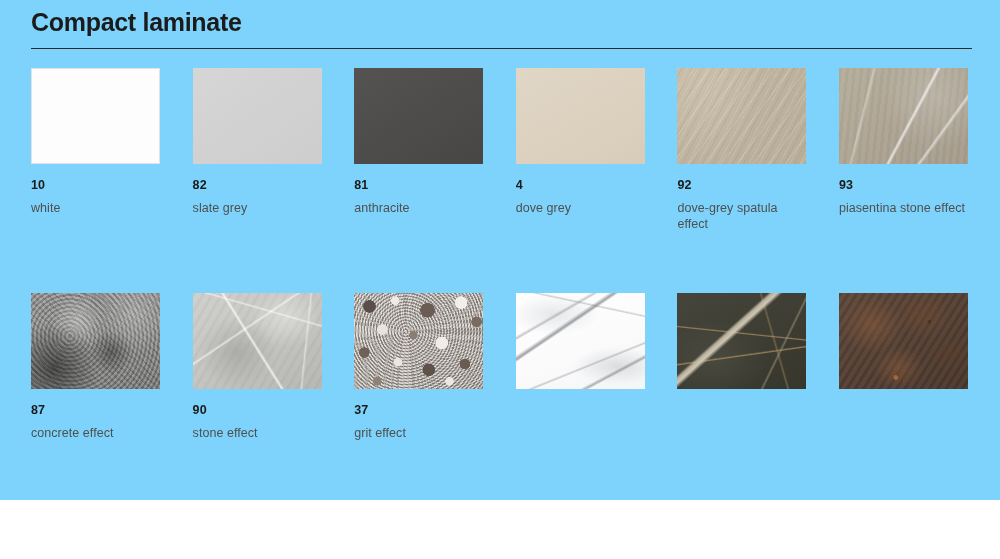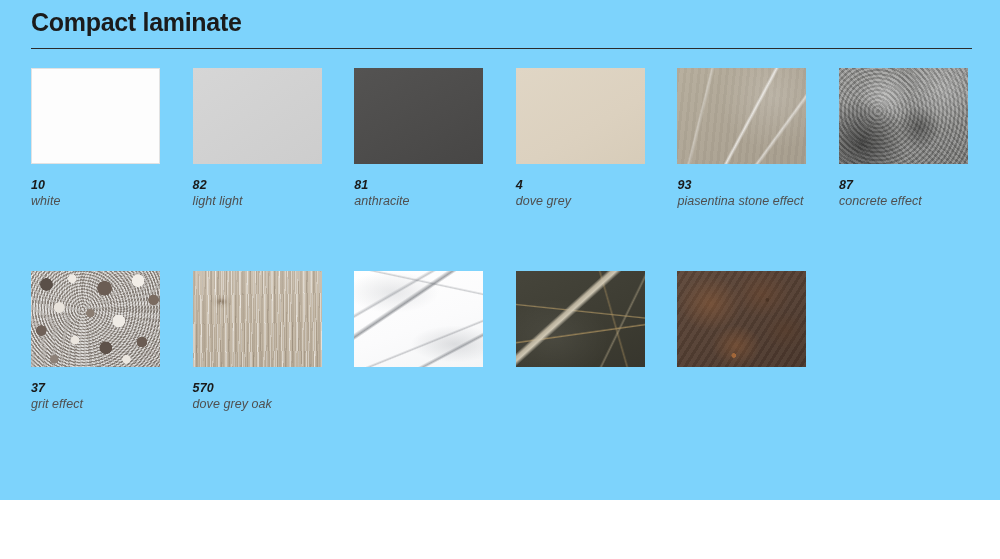--- a/index.html
+++ b/index.html
@@ -49,21 +49,21 @@
     position: absolute;
     left: 31px;
     top: 68px;
     width: 948px;
     display: grid;
     grid-template-columns: repeat(6, 129px);
     column-gap: 32.6px;
     row-gap: 61px;
   }
 
-  .cell { width: 129px; font-style: italic; }
+  .cell { width: 129px; }
 
   .swatch {
     width: 129px;
     height: 96px;
     position: relative;
     overflow: hidden;
     background: #efefef;
   }
 
   .swatch .tex {
@@ -74,21 +74,21 @@
   .code {
     margin-top: 14px;
     font-size: 12.5px;
     font-weight: bold;
     color: #1a1a1a;
     line-height: 15px;
     letter-spacing: 0.1px;
   }
 
   .cname {
-    margin-top: 1px;
+    margin-top: 8px;
     font-size: 12.5px;
     font-weight: normal;
     color: #4f4f4f;
     line-height: 15.5px;
     letter-spacing: 0.05px;
   }
 
   
 
   
@@ -301,66 +301,73 @@
           <div class="tex t-white"></div>
         </div>
         <div class="code">10</div>
         <div class="cname">white</div>
       </div>
       <div class="cell">
         <div class="swatch">
           <div class="tex t-lightgrey"></div>
         </div>
         <div class="code">82</div>
-        <div class="cname">light light</div>
+        <div class="cname">slate grey</div>
       </div>
       <div class="cell">
         <div class="swatch">
           <div class="tex t-anthracite"></div>
         </div>
         <div class="code">81</div>
         <div class="cname">anthracite</div>
       </div>
       <div class="cell">
         <div class="swatch">
           <div class="tex t-dovegrey"></div>
         </div>
         <div class="code">4</div>
         <div class="cname">dove grey</div>
       </div>
       <div class="cell">
         <div class="swatch">
+          <div class="tex t-spatula"></div>
+        </div>
+        <div class="code">92</div>
+        <div class="cname">dove-grey spatula effect</div>
+      </div>
+      <div class="cell">
+        <div class="swatch">
           <div class="tex t-piasentina"></div>
         </div>
         <div class="code">93</div>
         <div class="cname">piasentina stone effect</div>
       </div>
       <div class="cell">
         <div class="swatch">
           <div class="tex t-concrete"></div>
         </div>
         <div class="code">87</div>
         <div class="cname">concrete effect</div>
       </div>
       <div class="cell">
         <div class="swatch">
+          <div class="tex t-stone"></div>
+        </div>
+        <div class="code">90</div>
+        <div class="cname">stone effect</div>
+      </div>
+      <div class="cell">
+        <div class="swatch">
           <div class="tex t-grit"></div>
         </div>
         <div class="code">37</div>
         <div class="cname">grit effect</div>
       </div>
       <div class="cell">
         <div class="swatch">
-          <div class="tex t-dovegreyoak"></div>
-        </div>
-        <div class="code">570</div>
-        <div class="cname">dove grey oak</div>
-      </div>
-      <div class="cell">
-        <div class="swatch">
           <div class="tex t-carrara"></div>
         </div>
       </div>
       <div class="cell">
         <div class="swatch">
           <div class="tex t-sahara"></div>
         </div>
       </div>
       <div class="cell">
         <div class="swatch">

